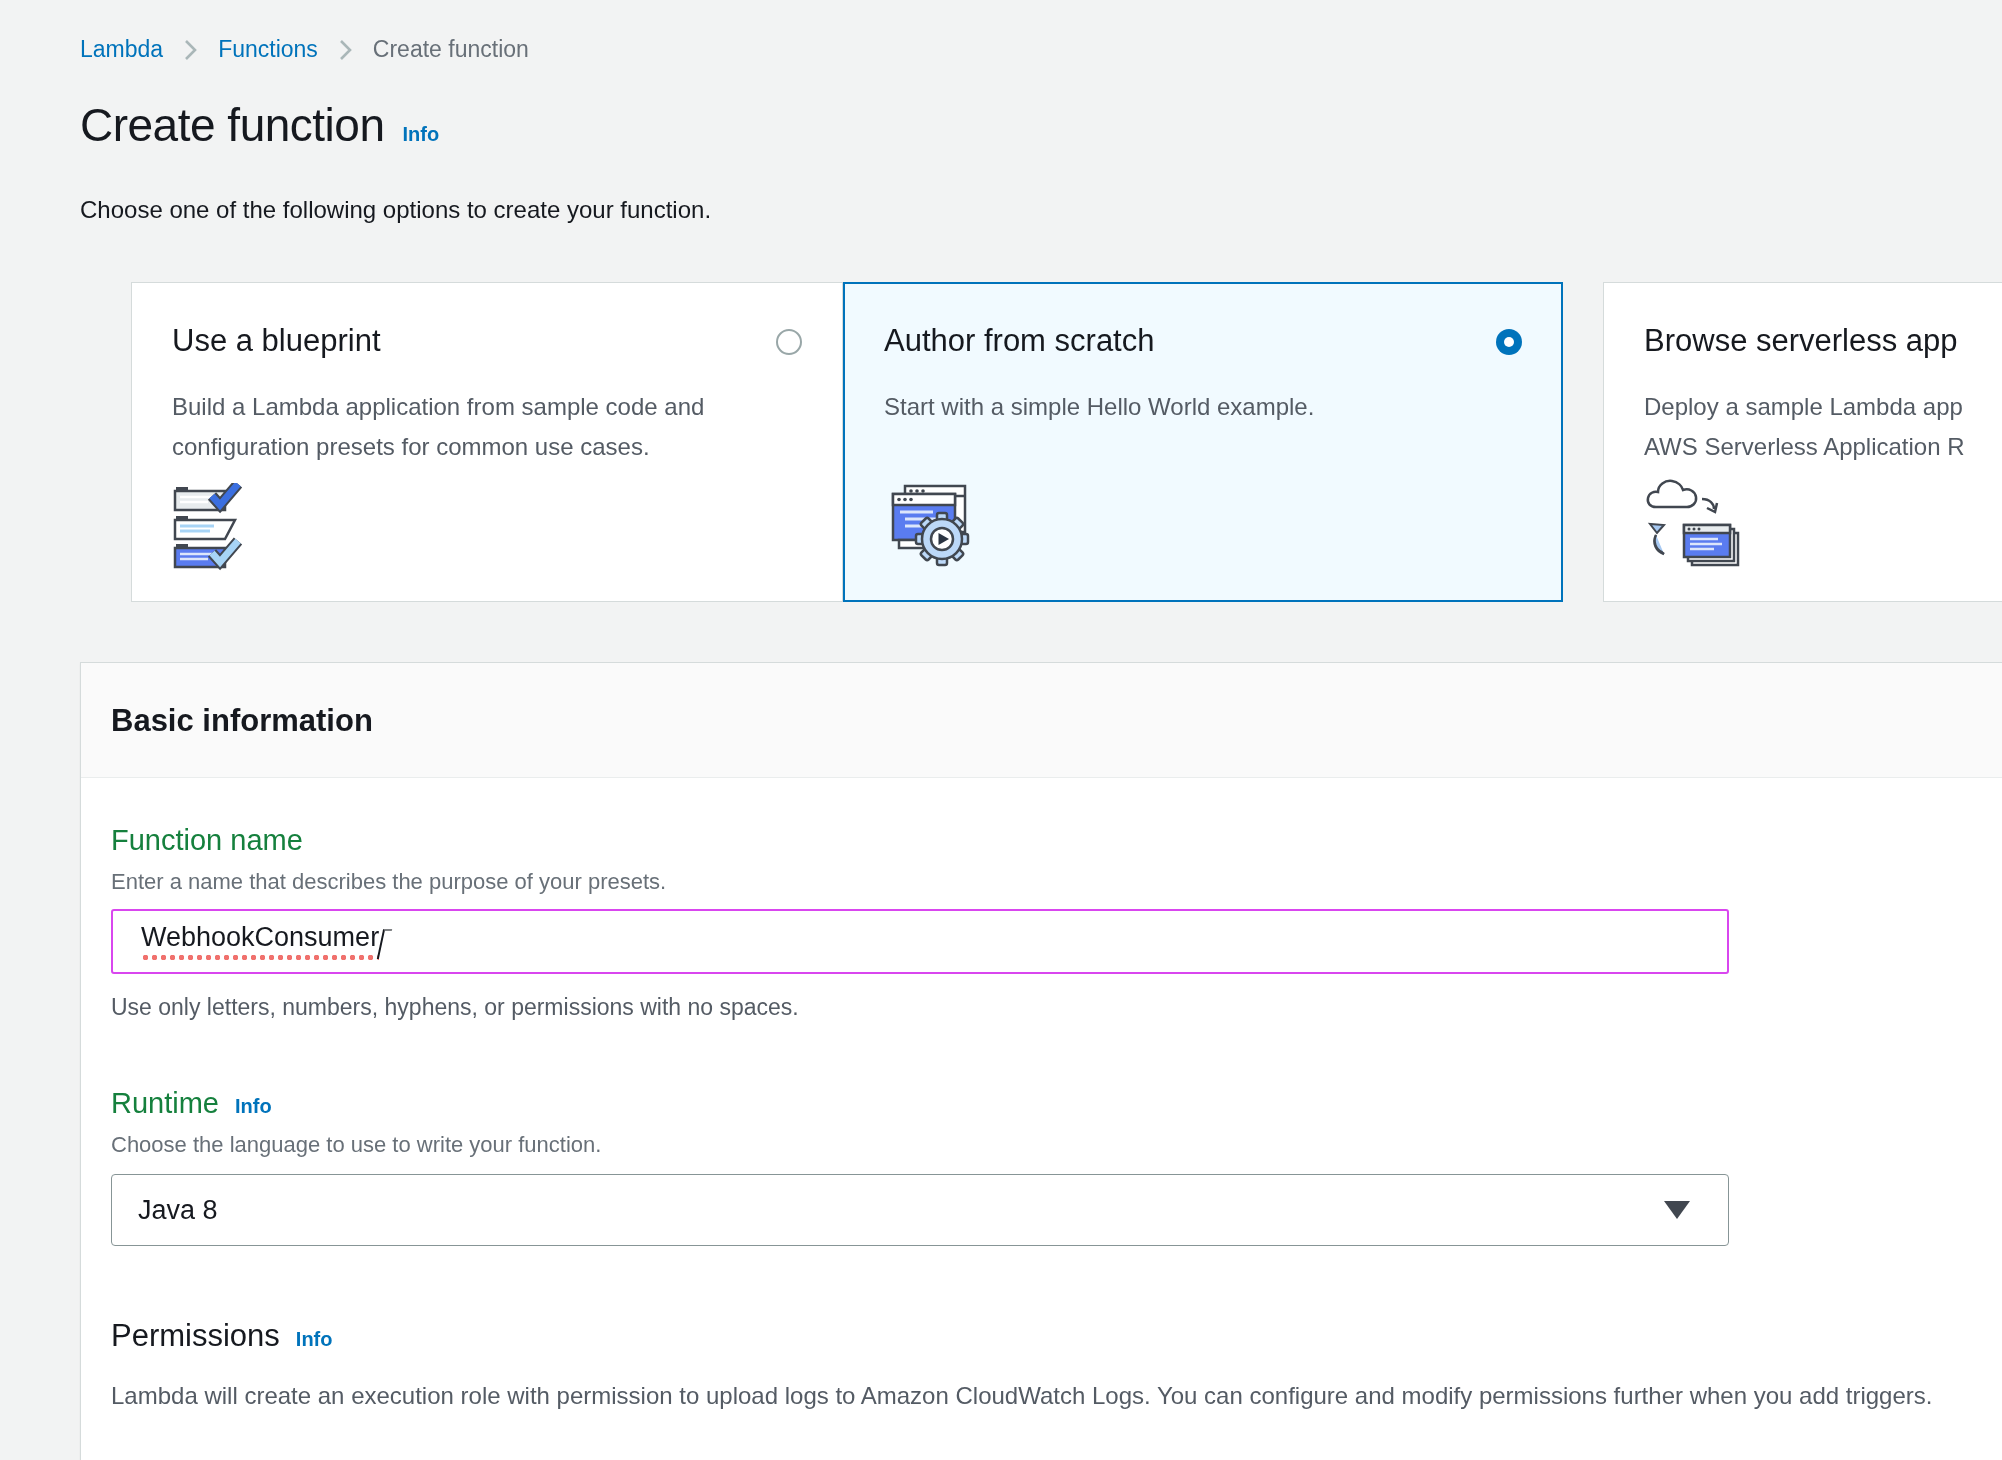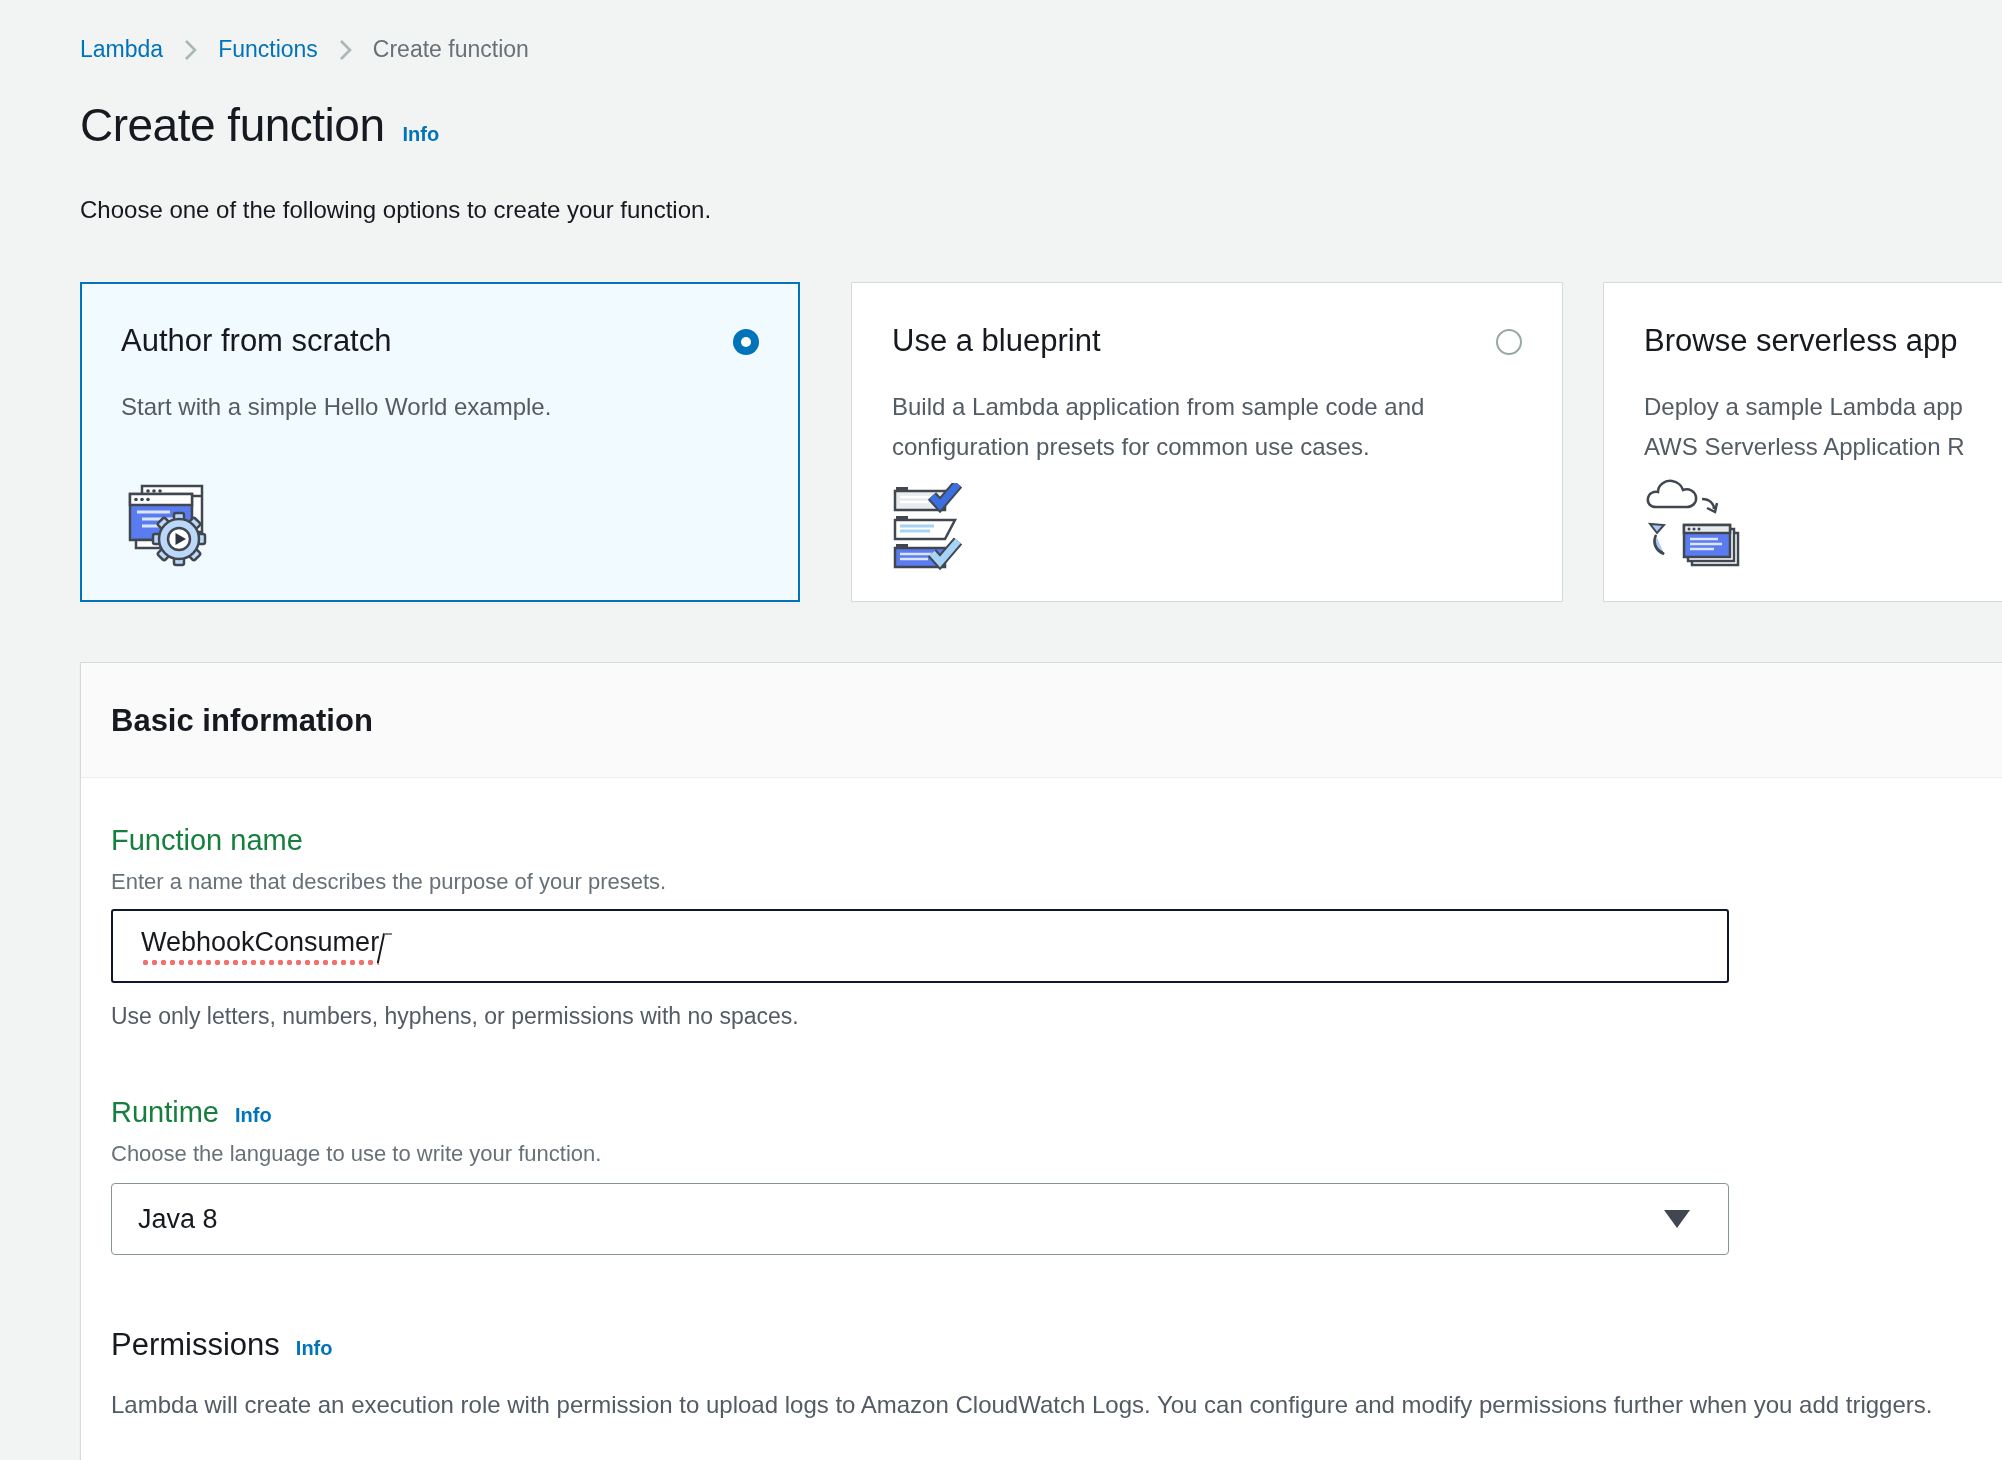--- a/index.html
+++ b/index.html
@@ -61,22 +61,22 @@
   .panel-header { background:#fafafa; padding:40px 30px 38px 30px; border-bottom:1px solid #eaeded; }
   .panel-title { font-size:31px; font-weight:700; color:#16191f; }
   .panel-body { padding:46px 30px 40px 30px; }
 
   .field-label-row { display:flex; align-items:baseline; gap:16px; }
   .field-label { font-size:29px; color:#15803d; }
   .field-help { margin-top:12px; font-size:22px; color:#687078; }
 
   .text-input {
     margin-top:14px;
-    width:1618px; height:74px;
-    border:2px solid #0f172a; border-radius:3px;
+    width:1618px; height:65px;
+    border:2px solid #d946ef; border-radius:3px;
     background:#ffffff;
     display:flex; align-items:center;
     padding:8px 28px;
     font-size:27px; color:#16191f;
   }
   .squiggle {
     padding-bottom:8px;
     background-image:radial-gradient(circle, #f0716d 2.6px, rgba(0,0,0,0) 3px);
     background-size:9px 7px;
     background-repeat:repeat-x;
@@ -130,20 +130,48 @@
     <span class="crumb-current">Create function</span>
   </nav>
 
   <div class="page-title-row">
     <h1 class="page-title">Create function</h1>
     <a class="info-link">Info</a>
   </div>
   <p class="intro">Choose one of the following options to create your function.</p>
 
   <div class="cards">
+
+    <div class="card card-2">
+      <div class="card-head">
+        <div class="card-title">Use a blueprint</div>
+        <div class="radio off"></div>
+      </div>
+      <div class="card-desc">Build a Lambda application from sample code and configuration presets for common use cases.</div>
+      <div class="card-icon">
+        <svg class="icon-svg" width="96" height="88" viewBox="0 0 96 88">
+          <rect x="4" y="4" width="12" height="6" fill="#414750"></rect>
+          <rect x="3" y="8" width="50" height="19" fill="#e8ecee" stroke="#414750" stroke-width="2.5"></rect>
+          <line x1="8" y1="14" x2="40" y2="14" stroke="#ffffff" stroke-width="2.5"></line>
+          <line x1="8" y1="19" x2="36" y2="19" stroke="#ffffff" stroke-width="2.5"></line>
+          <path d="M40 13 L48 22 L66 1" stroke="#414750" stroke-width="11" fill="none"></path>
+          <path d="M40 13 L48 22 L66 1" stroke="#3b6fe0" stroke-width="7" fill="none"></path>
+          <rect x="4" y="33" width="12" height="6" fill="#414750"></rect>
+          <path d="M3 37 L63 37 L53 56 L3 56 Z" fill="#ffffff" stroke="#414750" stroke-width="2.5"></path>
+          <line x1="8" y1="43" x2="42" y2="43" stroke="#a7d4f6" stroke-width="3"></line>
+          <line x1="8" y1="48" x2="38" y2="48" stroke="#a7d4f6" stroke-width="3"></line>
+          <rect x="4" y="61" width="12" height="6" fill="#414750"></rect>
+          <rect x="3" y="65" width="50" height="19" fill="#5a7cf0" stroke="#414750" stroke-width="2.5"></rect>
+          <line x1="8" y1="71" x2="40" y2="71" stroke="#dce6fb" stroke-width="2.5"></line>
+          <line x1="8" y1="76" x2="36" y2="76" stroke="#dce6fb" stroke-width="2.5"></line>
+          <path d="M40 70 L48 79 L66 58" stroke="#414750" stroke-width="11" fill="none"></path>
+          <path d="M40 70 L48 79 L66 58" stroke="#a7d4f6" stroke-width="7" fill="none"></path>
+        </svg>
+      </div>
+    </div>
 
     <div class="card selected card-1">
       <div class="card-head">
         <div class="card-title">Author from scratch</div>
         <div class="radio on"></div>
       </div>
       <div class="card-desc">Start with a simple Hello World example.</div>
       <div class="card-icon">
         <svg class="icon-svg" width="92" height="90" viewBox="0 0 92 90">
           <rect x="20" y="6" width="60" height="46" fill="#ffffff" stroke="#414750" stroke-width="2.5"></rect>
@@ -172,48 +200,20 @@
               <rect x="-5" y="-26" width="10" height="9" rx="2" transform="rotate(315)"></rect>
             </g>
             <circle r="20" fill="#bcd8f8" stroke="#414750" stroke-width="2.5"></circle>
             <circle r="11" fill="#ffffff" stroke="#414750" stroke-width="2.5"></circle>
             <path d="M-3.5,-6 L7,0 L-3.5,6 Z" fill="#2b3442"></path>
           </g>
         </svg>
       </div>
     </div>
 
-    <div class="card card-2">
-      <div class="card-head">
-        <div class="card-title">Use a blueprint</div>
-        <div class="radio off"></div>
-      </div>
-      <div class="card-desc">Build a Lambda application from sample code and configuration presets for common use cases.</div>
-      <div class="card-icon">
-        <svg class="icon-svg" width="96" height="88" viewBox="0 0 96 88">
-          <rect x="4" y="4" width="12" height="6" fill="#414750"></rect>
-          <rect x="3" y="8" width="50" height="19" fill="#e8ecee" stroke="#414750" stroke-width="2.5"></rect>
-          <line x1="8" y1="14" x2="40" y2="14" stroke="#ffffff" stroke-width="2.5"></line>
-          <line x1="8" y1="19" x2="36" y2="19" stroke="#ffffff" stroke-width="2.5"></line>
-          <path d="M40 13 L48 22 L66 1" stroke="#414750" stroke-width="11" fill="none"></path>
-          <path d="M40 13 L48 22 L66 1" stroke="#3b6fe0" stroke-width="7" fill="none"></path>
-          <rect x="4" y="33" width="12" height="6" fill="#414750"></rect>
-          <path d="M3 37 L63 37 L53 56 L3 56 Z" fill="#ffffff" stroke="#414750" stroke-width="2.5"></path>
-          <line x1="8" y1="43" x2="42" y2="43" stroke="#a7d4f6" stroke-width="3"></line>
-          <line x1="8" y1="48" x2="38" y2="48" stroke="#a7d4f6" stroke-width="3"></line>
-          <rect x="4" y="61" width="12" height="6" fill="#414750"></rect>
-          <rect x="3" y="65" width="50" height="19" fill="#5a7cf0" stroke="#414750" stroke-width="2.5"></rect>
-          <line x1="8" y1="71" x2="40" y2="71" stroke="#dce6fb" stroke-width="2.5"></line>
-          <line x1="8" y1="76" x2="36" y2="76" stroke="#dce6fb" stroke-width="2.5"></line>
-          <path d="M40 70 L48 79 L66 58" stroke="#414750" stroke-width="11" fill="none"></path>
-          <path d="M40 70 L48 79 L66 58" stroke="#a7d4f6" stroke-width="7" fill="none"></path>
-        </svg>
-      </div>
-    </div>
-
     <div class="card card-3">
       <div class="card-head">
         <div class="card-title">Browse serverless app</div>
       </div>
       <div class="card-desc nowrap">
         <div>Deploy a sample Lambda app</div>
         <div>AWS Serverless Application R</div>
       </div>
       <div class="card-icon">
         <svg class="icon-svg" width="100" height="94" viewBox="0 0 100 94">

